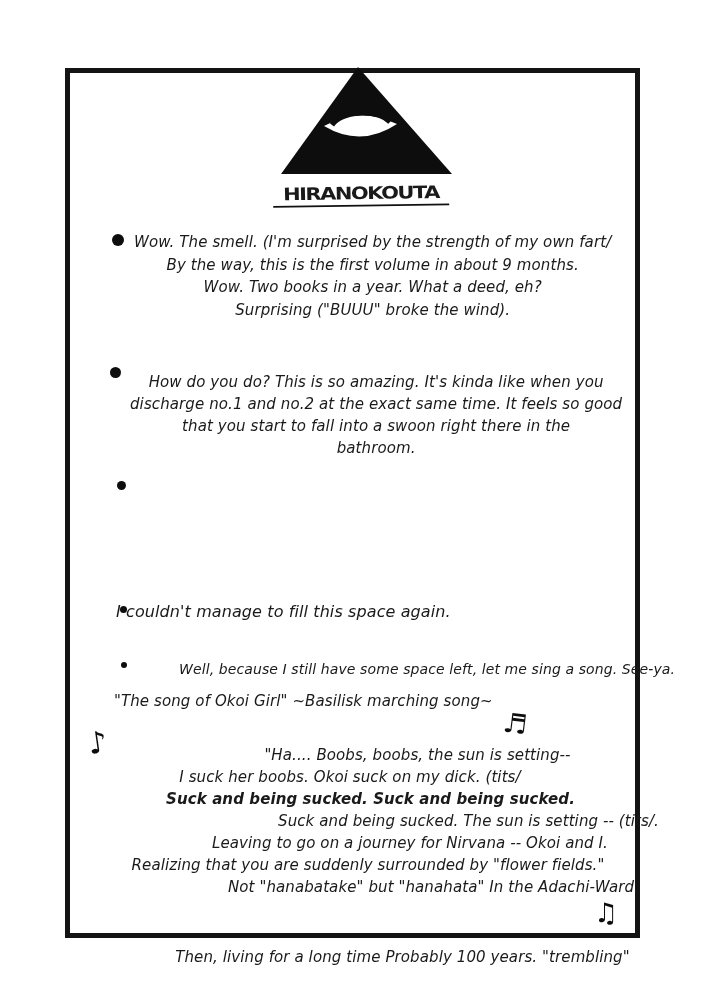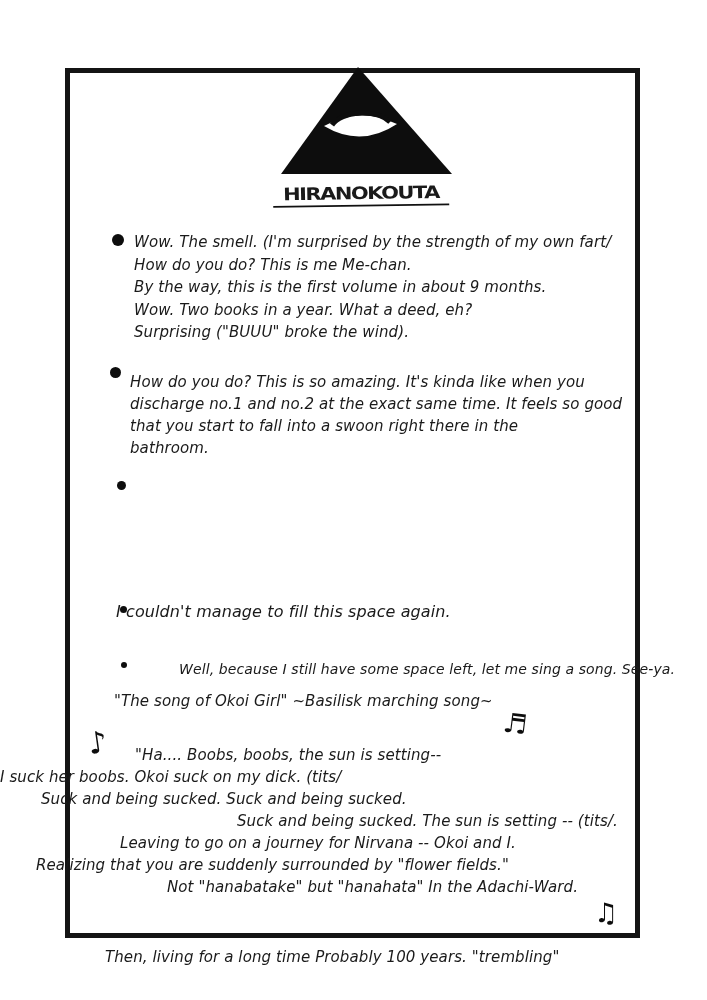--- a/index.html
+++ b/index.html
@@ -11,42 +11,42 @@
     position:absolute; left:65px; top:68px; width:565px; height:860px;
     border:5px solid #141414; background:#fff; box-sizing:content-box;
   }
   .logo-svg { position:absolute; left:264px; top:66px; width:184px; height:111px; }
   .signature {
     position:absolute; left:268px; top:176px; width:176px; height:26px;
     font-weight:bold; font-size:21px; letter-spacing:-1.5px; text-align:center;
     transform:scaleY(0.82) rotate(-1deg); white-space:nowrap;
     border-bottom:2px solid #111;
   }
-  .hw { font-style:italic; letter-spacing:0.1px; white-space:nowrap; }
+  .hw { font-style:italic; letter-spacing:0.1px; white-space:nowrap;text-align:center; }
   .dot { position:absolute; background:#0d0d0d; border-radius:50%; }
   #dot1 { left:112px; top:234px; width:12px; height:12px; }
   #dot2 { left:110px; top:367px; width:11px; height:11px; }
   #dot3 { left:117px; top:481px; width:9px;  height:9px; }
   #dot4 { left:120px; top:606px; width:7px;  height:7px; }
   #dot5 { left:121px; top:662px; width:6px;  height:6px; }
   .para { position:absolute; }
   #p1 { left:134px; top:231px; font-size:15px;   line-height:22.5px; }
   #p2 { left:130px; top:371px; font-size:15px;   line-height:22px; }
   #p3 { left:134px; top:479px; font-size:13.5px; line-height:21px; }
   #p4 { left:116px; top:602px; font-size:16px;   line-height:20px; }
   #p5 { left:131px; top:659px; font-size:14px;   line-height:20px;margin-left:48px; }
   #song-title { position:absolute; left:114px; top:692px; font-size:15px; }
   .note { position:absolute; color:#0d0d0d; font-family:"DejaVu Sans", sans-serif; font-style:normal; }
   #note-left   { left:88px;  top:725px; font-size:30px; transform:rotate(-8deg); }
   #note-top-r  { left:503px; top:708px; font-size:27px; transform:rotate(7deg); }
   #note-bot-r  { left:594px; top:897px; font-size:27px; }
   #song { position:absolute; left:0; top:744px; width:700px; font-size:15px; line-height:22px; }
   .sl { white-space:nowrap; }
   .sl-0 { margin-left:135px; } .sl-1 { margin-left:122px; } .sl-2 { }
-  .sl-3 { margin-left:41px;  } .sl-4 { margin-left:237px; } .sl-5 { margin-left:120px; }
+  .sl-3 { margin-left:41px;font-weight:bold;  } .sl-4 { margin-left:237px; } .sl-5 { margin-left:120px; }
   .sl-6 { margin-left:36px;  } .sl-7 { margin-left:167px; } .sl-8 { margin-left:105px;margin-top:48px; }
 </style>
 </head>
 <body>
 
 <div class="page">
   <div class="frame">
 
     <svg class="logo-svg" viewBox="0 0 184 111" xmlns="http://www.w3.org/2000/svg" style="position:absolute; left:199px; top:-7px;">
       <polygon points="89,1 12,108 183,108" fill="#0d0d0d"></polygon>
@@ -58,21 +58,20 @@
   </div>
 
   <div class="dot" id="dot1"></div>
   <div class="dot" id="dot2"></div>
   <div class="dot" id="dot3"></div>
   <div class="dot" id="dot4"></div>
   <div class="dot" id="dot5"></div>
 
   <div class="para hw" id="p1">
     <div>Wow. The smell. (I'm surprised by the strength of my own fart/</div>
-    <div>How do you do? This is me Me-chan.</div>
     <div>By the way, this is the first volume in about 9 months.</div>
     <div>Wow. Two books in a year. What a deed, eh?</div>
     <div>Surprising ("BUUU" broke the wind).</div>
   </div>
 
   <div class="para hw" id="p2">
     <div>How do you do? This is so amazing. It's kinda like  when you</div>
     <div>discharge no.1 and no.2 at the exact same time. It feels so good</div>
     <div>that you start to fall into a swoon right there in the</div>
     <div>bathroom.</div>

